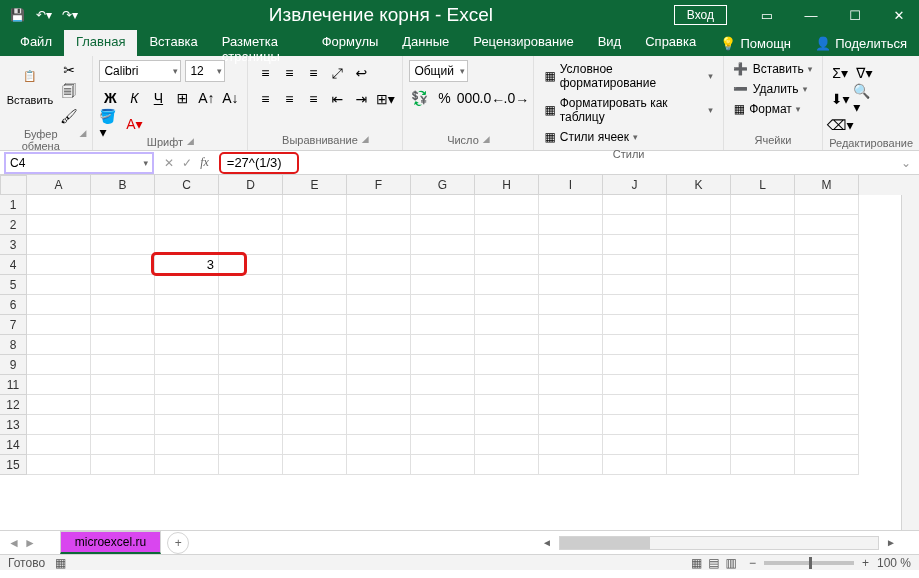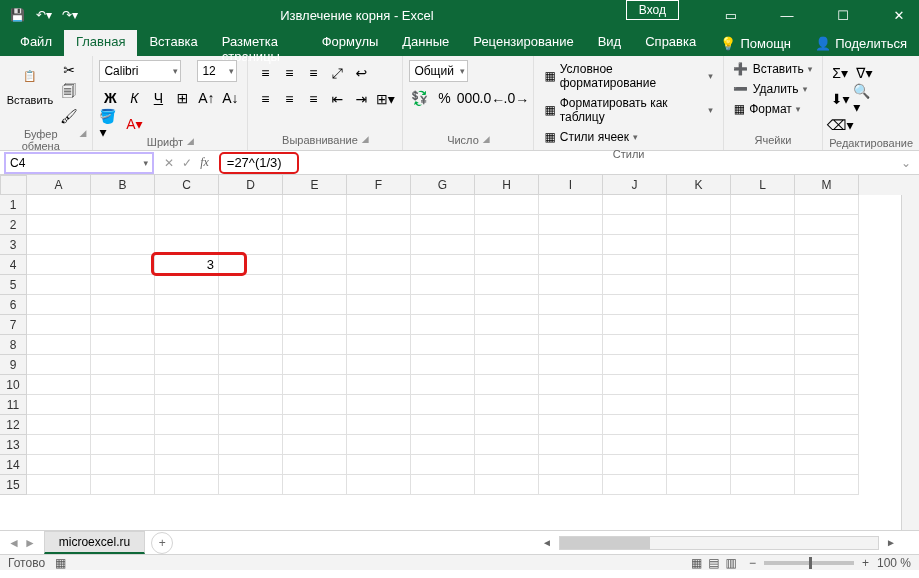--- a/index.html
+++ b/index.html
@@ -2,43 +2,43 @@
 <html><head>
 <meta charset="utf-8">
 <style>
 * { box-sizing: border-box; margin: 0; padding: 0; font-family: 'Segoe UI', Tahoma, sans-serif; }
 body { width: 919px; height: 578px; background: #fff; overflow: hidden; font-size: 12px; }
 
 
 .titlebar { height: 30px; background: #0e6838; display: flex; align-items: center; color: #fff; }
 .qat { display: flex; gap: 6px; padding: 0 8px; align-items: center; }
 .qat-item { width: 20px; height: 20px; display: flex; align-items: center; justify-content: center; cursor: pointer; }
-.title { flex: 1; text-align: center; font-size: 13px; color: #fff; }
-.winbtns { display: flex; gap: 16px; align-items: flex-start; }
+.title { flex: 1; text-align: center; font-size: 19px; color: #fff; }
+.winbtns { display: flex; gap: 4px; align-items: center; }
 .login-box { border: 1px solid #fff; padding: 2px 12px; font-size: 12px; margin-right: 16px; }
 .winbtn { width: 40px; height: 30px; display: flex; align-items: center; justify-content: center; font-size: 13px; }
 
 
 .ribbon-tabs { height: 26px; background: #0e6838; display: flex; padding-left: 8px; color: #fff; font-size: 13px; }
 .tab { padding: 4px 12px; cursor: pointer; }
 .tab.active { background: #f3f3f3; color: #0e6838; }
 .tab-right { margin-left: auto; display: flex; }
 .tab-right .tab { display: flex; align-items: center; gap: 4px; }
 
 
 .ribbon { height: 95px; background: #f3f3f3; border-bottom: 1px solid #d4d4d4; display: flex; }
 .ribbon-group { border-right: 1px solid #e0e0e0; display: flex; flex-direction: column; padding: 4px 6px 2px; }
 .group-content { flex: 1; display: flex; align-items: flex-start; gap: 4px; }
 .group-label { font-size: 11px; color: #666; text-align: center; padding: 2px 0; display: flex; justify-content: center; gap: 4px; }
 .dlg-launcher { font-size: 9px; color: #999; }
 .big-btn { display: flex; flex-direction: column; align-items: center; justify-content: center; width: 48px; gap: 2px; font-size: 11px; }
 .icon-sq { width: 32px; height: 32px; display: flex; align-items: center; justify-content: center; }
 .mini-col { display: flex; flex-direction: column; gap: 3px; }
 .mini-btn { width: 22px; height: 20px; display: flex; align-items: center; justify-content: center; font-size: 14px; cursor: pointer; }
-.font-sel { display: flex; gap: 16px; }
+.font-sel { display: flex; gap: 4px; }
 .combo { border: 1px solid #c4c4c4; background: #fff; font-size: 12px; height: 22px; padding: 0 16px 0 4px; display: flex; align-items: center; position: relative; }
 .combo::after { content: '▾'; position: absolute; right: 3px; font-size: 9px; color: #666; }
 .font-name { width: 82px; }
 .font-size { width: 40px; }
 .row-btns { display: flex; gap: 2px; margin-top: 3px; }
 .styles-btn { display: flex; align-items: center; gap: 4px; font-size: 12px; padding: 2px 4px; cursor: pointer; }
 .styles-btn .drop { font-size: 9px; color: #666; }
 
 
 .formula-row { height: 24px; border-bottom: 1px solid #d4d4d4; display: flex; align-items: center; background: #fff; }
@@ -59,21 +59,21 @@
 .row { display: flex; height: 20px; }
 .row-h { width: 27px; border-right: 1px solid #d4d4d4; border-bottom: 1px solid #d4d4d4; text-align: center; font-size: 12px; color: #333; line-height: 20px; background: #f3f3f3; }
 .cell { width: 64px; border-right: 1px solid #e0e0e0; border-bottom: 1px solid #e0e0e0; padding: 0 4px; text-align: right; line-height: 20px; font-size: 13px; }
 .vscroll { position: absolute; right: 0; top: 20px; bottom: 0; width: 18px; background: #f3f3f3; border-left: 1px solid #d4d4d4; }
 
 .active-cell-border { position: absolute; border: 3px solid #e01818; border-radius: 5px; pointer-events: none; }
 
 
 .sheet-tabs { height: 24px; display: flex; align-items: center; border-top: 1px solid #d4d4d4; background: #fff; }
 .sheet-nav { display: flex; gap: 4px; padding: 0 8px; color: #999; }
-.sheet-tab { padding: 3px 14px; border: 1px solid #d4d4d4; border-bottom: 2px solid #0e6838; background: #e5e5e5; font-size: 12px; }
+.sheet-tab { padding: 3px 14px; border: 1px solid #d4d4d4; border-bottom: 2px solid #0e6838; background: #d946ef; font-size: 12px; margin-left: 16px; }
 .add-sheet { width: 22px; height: 22px; border: 1px solid #d4d4d4; border-radius: 50%; display: flex; align-items: center; justify-content: center; margin-left: 6px; color: #666; }
 .hscroll { flex: 1; display: flex; align-items: center; justify-content: flex-end; padding-right: 20px; gap: 4px; }
 .hscroll-track { width: 320px; height: 14px; background: #f3f3f3; border: 1px solid #d4d4d4; display: flex; }
 .hscroll-track .thumb { width: 90px; background: #cdcdcd; }
 .scroll-arr { width: 16px; color: #666; font-size: 10px; text-align: center; }
 
 
 .statusbar { height: 16px; background: #f3f3f3; border-top: 1px solid #d4d4d4; display: flex; align-items: center; padding: 0 8px; font-size: 12px; color: #555; }
 .statusbar .spacer { flex: 1; }
 .view-btns { display: flex; gap: 6px; }
@@ -413,36 +413,20 @@
         <div class="cell"></div>
         <div class="cell"></div>
         <div class="cell"></div>
         <div class="cell"></div>
         <div class="cell"></div>
         <div class="cell"></div>
         <div class="cell"></div>
         <div class="cell"></div>
       </div>
       <div class="row">
-        <div class="row-h">10</div>
-        <div class="cell"></div>
-        <div class="cell"></div>
-        <div class="cell"></div>
-        <div class="cell"></div>
-        <div class="cell"></div>
-        <div class="cell"></div>
-        <div class="cell"></div>
-        <div class="cell"></div>
-        <div class="cell"></div>
-        <div class="cell"></div>
-        <div class="cell"></div>
-        <div class="cell"></div>
-        <div class="cell"></div>
-      </div>
-      <div class="row">
         <div class="row-h">11</div>
         <div class="cell"></div>
         <div class="cell"></div>
         <div class="cell"></div>
         <div class="cell"></div>
         <div class="cell"></div>
         <div class="cell"></div>
         <div class="cell"></div>
         <div class="cell"></div>
         <div class="cell"></div>

